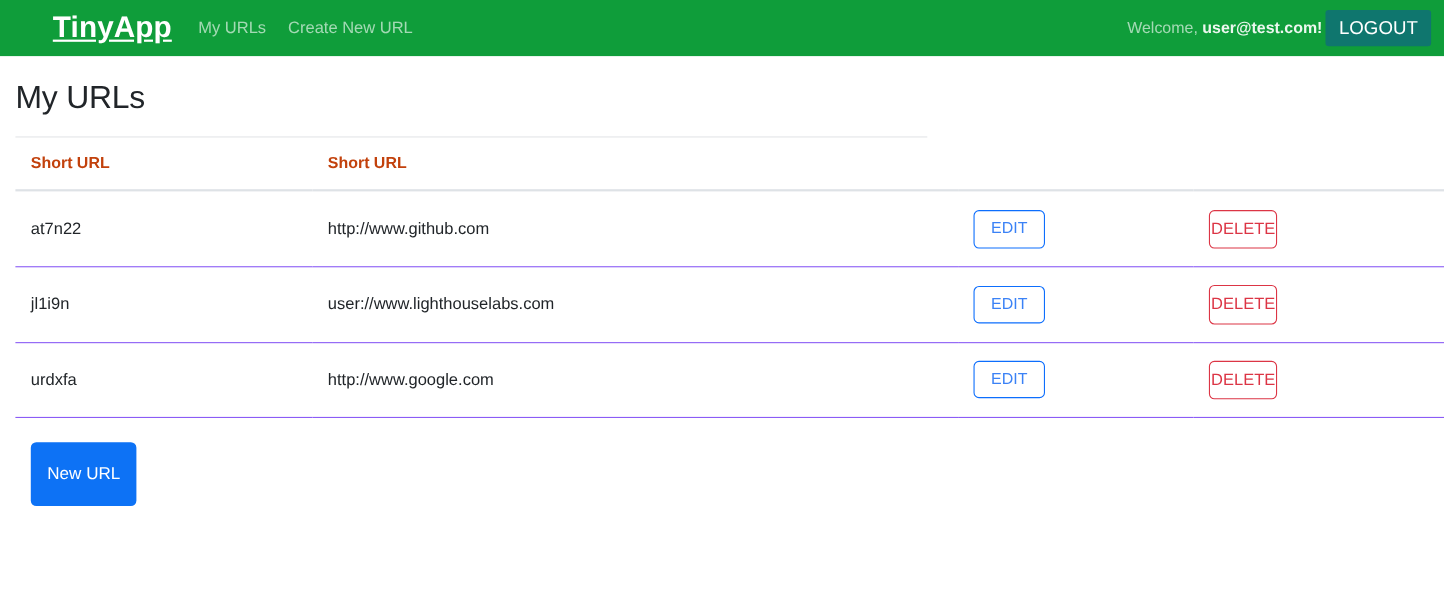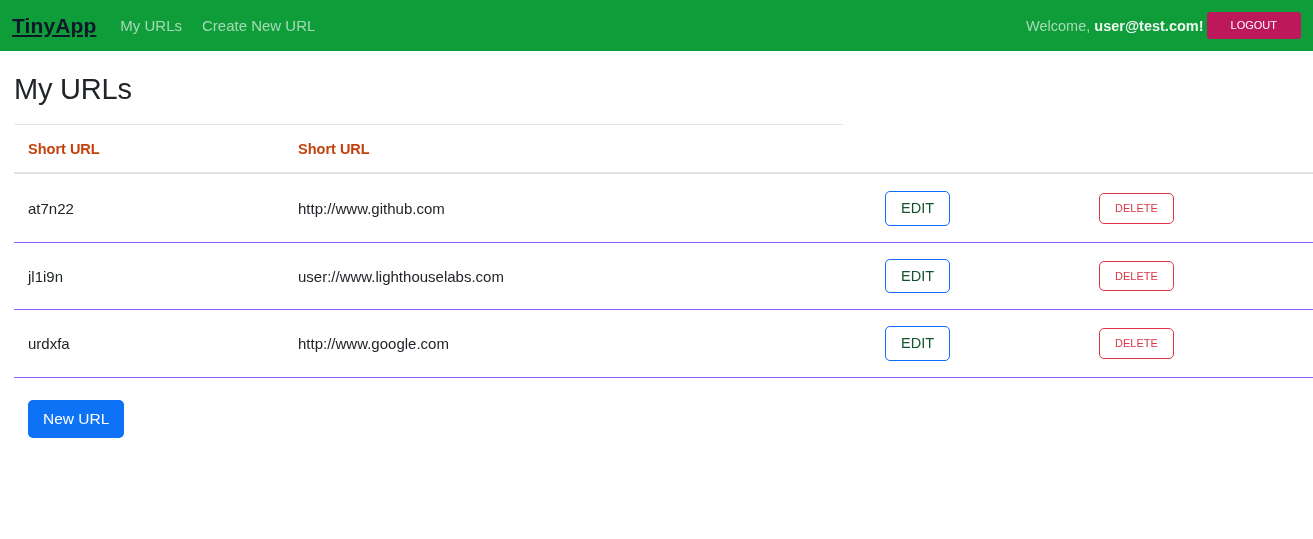--- a/index.html
+++ b/index.html
@@ -18,26 +18,27 @@
   
   .navbar {
     height: 51px;
     background: #0f9d3a;
     display: flex;
     align-items: center;
     padding: 0 12px;
     box-sizing: border-box;
   }
   .brand {
-    color: #0f172a;
-    font-size: 21px;
+    color: #ffffff;
+    font-size: 27px;
     font-weight: 700;
     letter-spacing: 0.1px;
     margin-right: 24px;
     white-space: nowrap;
+    margin-left: 36px;
   }
   .nav-links {
     display: flex;
     align-items: center;
     gap: 20px;
   }
   .nav-link {
     color: rgba(255,255,255,0.62);
     font-size: 15px;
     text-decoration: none;
@@ -53,27 +54,27 @@
   .welcome {
     color: rgba(255,255,255,0.62);
     font-size: 14.5px;
     white-space: nowrap;
   }
   .welcome .user {
     color: rgba(255,255,255,0.92);
     font-weight: 700;
   }
   .logout-btn {
-    background: #be185d;
+    background: #0f766e;
     color: #ffffff;
     border: none;
     border-radius: 3px;
-    font-size: 11px;
-    font-family: "Liberation Sans", sans-serif;
-    padding: 8px 24px;
+    font-size: 17px;
+    font-family: "Liberation Sans", sans-serif;
+    padding: 8px 12px;
     line-height: 1;
     cursor: pointer;
     white-space: nowrap;
   }
 
   
   .content {
     padding: 0 14px;
   }
   .page-title {
@@ -116,53 +117,53 @@
   }
   .col-short  { width: 256px; }
   .col-long   { width: 573px; }
   .col-edit   { width: 200px; }
   .col-delete { width: 256px; }
 
   th.col-edit, th.col-delete { border-bottom-color: #eceff1; }
 
   .btn-edit {
     background: #ffffff;
-    color: #14532d;
+    color: #3b82f6;
     border: 1px solid #0d6efd;
     border-radius: 5px;
     font-size: 14.5px;
     font-family: "Liberation Sans", sans-serif;
     padding: 8px 15px;
     line-height: 1.15;
     cursor: pointer;
   }
   .btn-delete {
     background: #ffffff;
     color: #dc3545;
     border: 1px solid #dc3545;
     border-radius: 5px;
-    font-size: 11px;
-    font-family: "Liberation Sans", sans-serif;
-    padding: 8px 15px;
+    font-size: 15px;
+    font-family: "Liberation Sans", sans-serif;
+    padding: 8px 1px;
     line-height: 1.15;
     cursor: pointer;
     text-align: center;
   }
 
   .newurl-wrap {
     padding: 22px 0 0 14px;
   }
   .btn-newurl {
     background: #0d72f5;
     color: #ffffff;
     border: none;
     border-radius: 5px;
     font-size: 15.5px;
     font-family: "Liberation Sans", sans-serif;
-    padding: 10px 15px;
+    padding: 20px 15px;
     line-height: 1.15;
     cursor: pointer;
   }
 </style>
 </head>
 <body>
 
 <div class="navbar">
   <a class="brand" href="#">TinyApp</a>
   <div class="nav-links">

